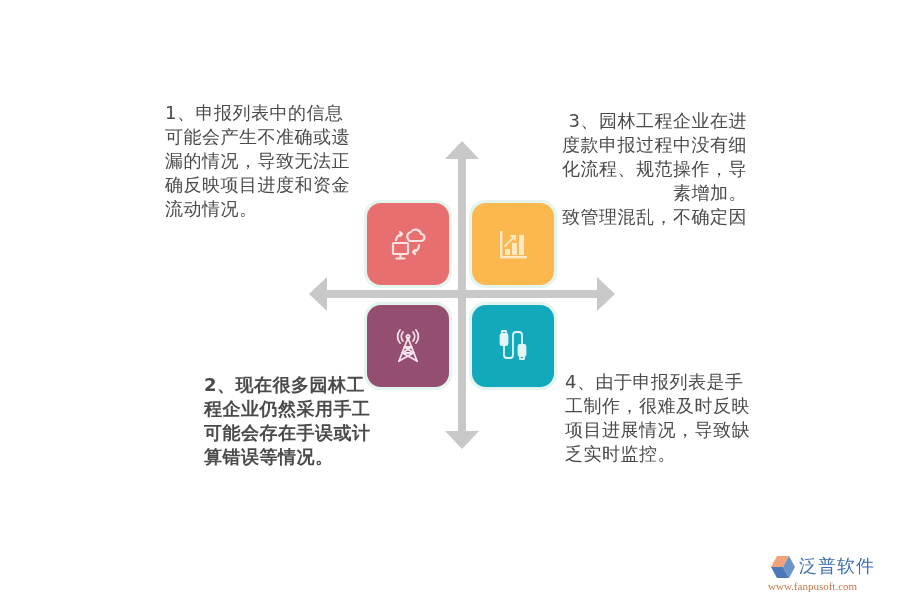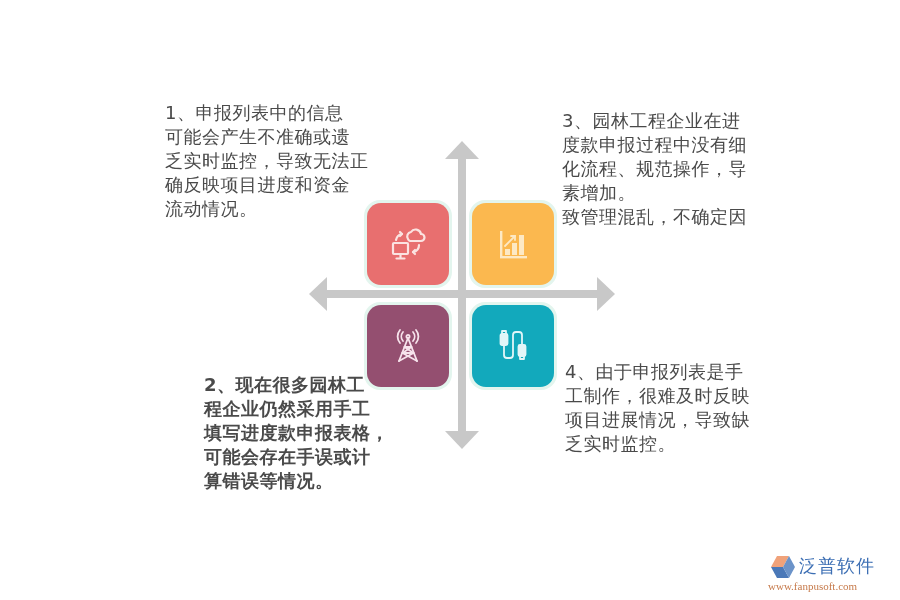--- a/index.html
+++ b/index.html
@@ -20,22 +20,22 @@
       font-size: 18px;
       line-height: 24px;
       letter-spacing: 0.5px;
     }
     .text-block .line {
       display: block;
       white-space: nowrap;
     }
     #tb1 { left: 165px; top: 101px; }
     #tb2 { left: 204px; top: 373px; font-weight: bold; }
-    #tb3 { left: 562px; top: 109px; }
-    #tb4 { left: 565px; top: 360px; }
+    #tb3 { left: 562px; top: 109px; text-align: right; }
+    #tb4 { left: 565px; top: 370px; }
 
     .axes {
       position: absolute;
       left: 0; top: 0;
       width: 900px; height: 600px;
       pointer-events: none;
     }
 
     .tile {
       position: absolute;
@@ -110,29 +110,28 @@
 
     <polygon points="309,294 327,277 327,311"></polygon>
 
     <polygon points="615,294 597,277 597,311"></polygon>
   </g>
 </svg>
 
 <div id="tb1" class="text-block">
   <span class="line">1、申报列表中的信息</span>
   <span class="line">可能会产生不准确或遗</span>
-  <span class="line">乏实时监控，导致无法正</span>
+  <span class="line">漏的情况，导致无法正</span>
   <span class="line">确反映项目进度和资金</span>
   <span class="line">流动情况。</span>
 </div>
 
 <div id="tb2" class="text-block">
   <span class="line">2、现在很多园林工</span>
   <span class="line">程企业仍然采用手工</span>
-  <span class="line">填写进度款申报表格，</span>
   <span class="line">可能会存在手误或计</span>
   <span class="line">算错误等情况。</span>
 </div>
 
 <div id="tb3" class="text-block">
   <span class="line">3、园林工程企业在进</span>
   <span class="line">度款申报过程中没有细</span>
   <span class="line">化流程、规范操作，导</span>
   <span class="line">素增加。</span>
   <span class="line">致管理混乱，不确定因</span>

